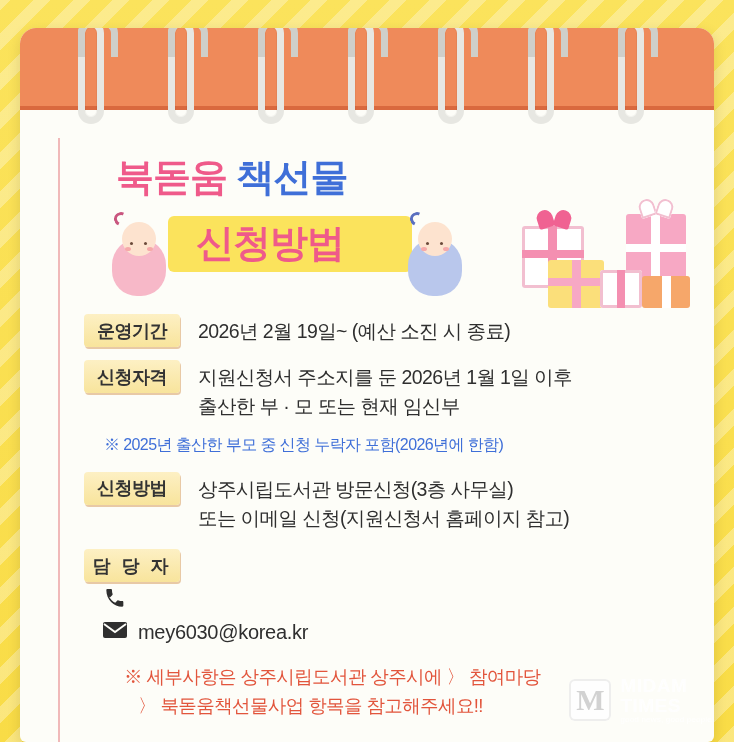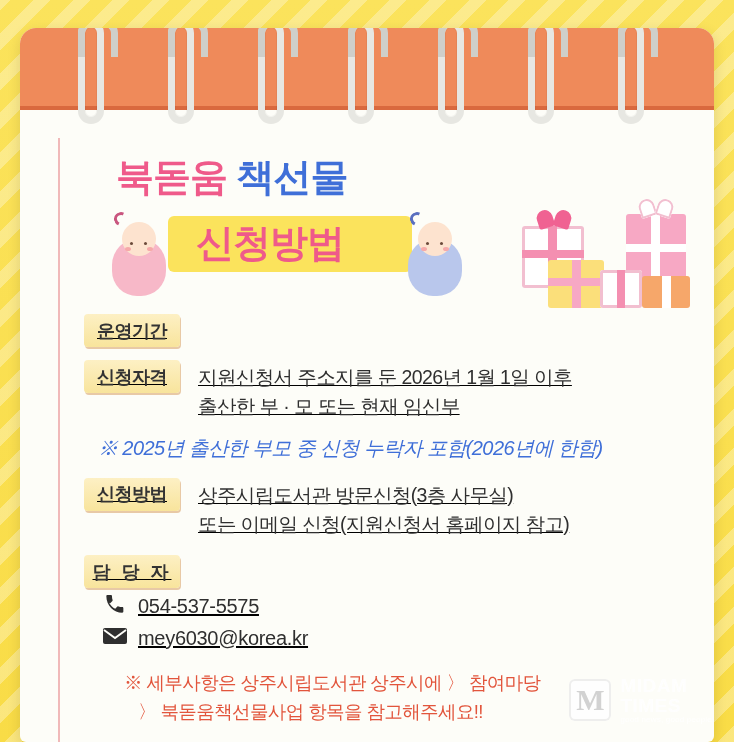--- a/index.html
+++ b/index.html
@@ -112,40 +112,40 @@
   .gift .hrib { position:absolute; left:0; width:100%; height:8px; }
   .bow { position:absolute; width:34px; height:18px; }
   .bow:before, .bow:after{
     content:""; position:absolute; top:0; width:16px; height:18px; border-radius:16px 16px 4px 4px;
   }
   .bow:before{ left:0; transform: rotate(-18deg); }
   .bow:after{ right:0; transform: rotate(18deg); }
 
   
   .rows { padding-left: 64px; padding-right: 18px; }
-  .row { display:flex; align-items:flex-start; margin-bottom: 13px; text-decoration: underline; }
+  .row { display:flex; align-items:flex-start; margin-bottom: 13px; }
   .tag {
     flex: 0 0 auto;
     width: 96px; height: 33px;
     display:flex; align-items:center; justify-content:center;
     font-size:18px; font-weight:bold; color:#333;
     background: linear-gradient(#fdf0c4, #f8e49c);
     border-radius: 4px;
     box-shadow: 1px 2px 0 #e8c9a6;
     letter-spacing:-0.5px;
   }
   .tag.spaced { letter-spacing: 3px; }
   .row-body { margin-left: 18px; padding-top:3px; }
   .row-body .line {
     font-size: 19.5px; color:#2f2f2f; line-height: 1.5; letter-spacing:-0.6px;
     white-space: nowrap;
   }
   .note {
-    font-size: 20px; color:#3f6fd8; letter-spacing:-0.6px;
-    margin: 2px 0 16px 14px; white-space:nowrap;font-style:italic;
+    font-size: 16px; color:#3f6fd8; letter-spacing:-0.6px;
+    margin: 2px 0 16px 20px; white-space:nowrap;
   }
   .contact-line { display:flex; align-items:center; gap:10px; margin-bottom:4px; }
   .contact-line .txt { font-size:20px; color:#2f2f2f; letter-spacing:-0.3px; }
   .icon-phone, .icon-mail { flex:0 0 auto; }
   .footer {
     margin: 14px 0 0 40px;
     font-size: 18.5px; color:#e2553c; line-height:1.55; letter-spacing:-0.6px;
   }
   .footer .l2 { margin-left: 14px; }
   
@@ -250,20 +250,23 @@
           <div class="box" style="background:#f6a76a;"></div>
           <div class="vrib" style="left:20px; background:#ffffff;"></div>
         </div>
       </div>
     </div>
 
     <div class="rows" data-name="info-rows">
 
       <div class="row" data-name="row-operating-period">
         <div class="tag" data-name="row-tag">운영기간</div>
+        <div class="row-body" data-name="row-body">
+          <div class="line" data-name="row-line">2026년 2월 19일~ (예산 소진 시 종료)</div>
+        </div>
       </div>
 
       <div class="row" data-name="row-eligibility">
         <div class="tag" data-name="row-tag">신청자격</div>
         <div class="row-body" data-name="row-body">
           <div class="line" data-name="row-line">지원신청서 주소지를 둔 2026년 1월 1일 이후</div>
           <div class="line" data-name="row-line">출산한 부 · 모 또는 현재 임신부</div>
         </div>
       </div>
 
@@ -279,21 +282,20 @@
 
       <div class="row" style="margin-top:16px;flex-direction:column;" data-name="row-contact">
         <div class="tag spaced" data-name="row-tag">담 당 자</div>
         <div class="row-body" data-name="row-body">
           <div class="contact-line" data-name="contact-phone">
             <span class="icon-phone" data-name="phone-icon">
               <svg width="26" height="26" viewBox="0 0 24 24">
                   <path fill="#2f2f2f" d="M6.6 10.8c1.2 2.4 3.2 4.4 5.6 5.6l2-2c.3-.3.7-.4 1-.2 1.1.4 2.3.6 3.5.6.6 0 1 .4 1 1v3.2c0 .6-.4 1-1 1C10.8 20 4 13.2 4 4.8c0-.6.4-1 1-1H8.2c.6 0 1 .4 1 1 0 1.2.2 2.4.6 3.5.1.4 0 .7-.2 1l-2 2z"></path>
                 </svg>
             </span>
-            <span class="txt" data-name="phone-number">054-537-5575</span>
           </div>
           <div class="contact-line" data-name="contact-email">
             <span class="icon-mail" data-name="envelope-icon">
               <svg width="26" height="22" viewBox="0 0 26 20">
                 <rect x="1" y="2" width="24" height="16" rx="2" fill="#2f2f2f"></rect>
                 <path d="M2 4l11 8 11-8" fill="none" stroke="#fdfdf8" stroke-width="2"></path>
               </svg>
             </span>
             <span class="txt" data-name="email-address">mey6030@korea.kr</span>
           </div>

